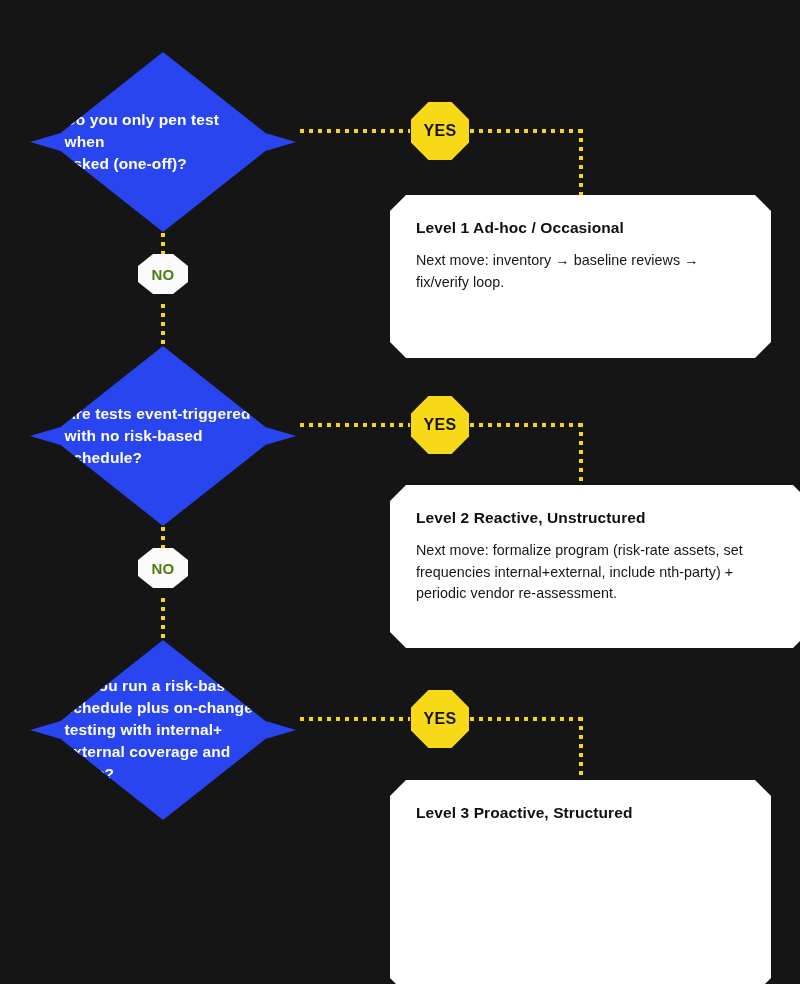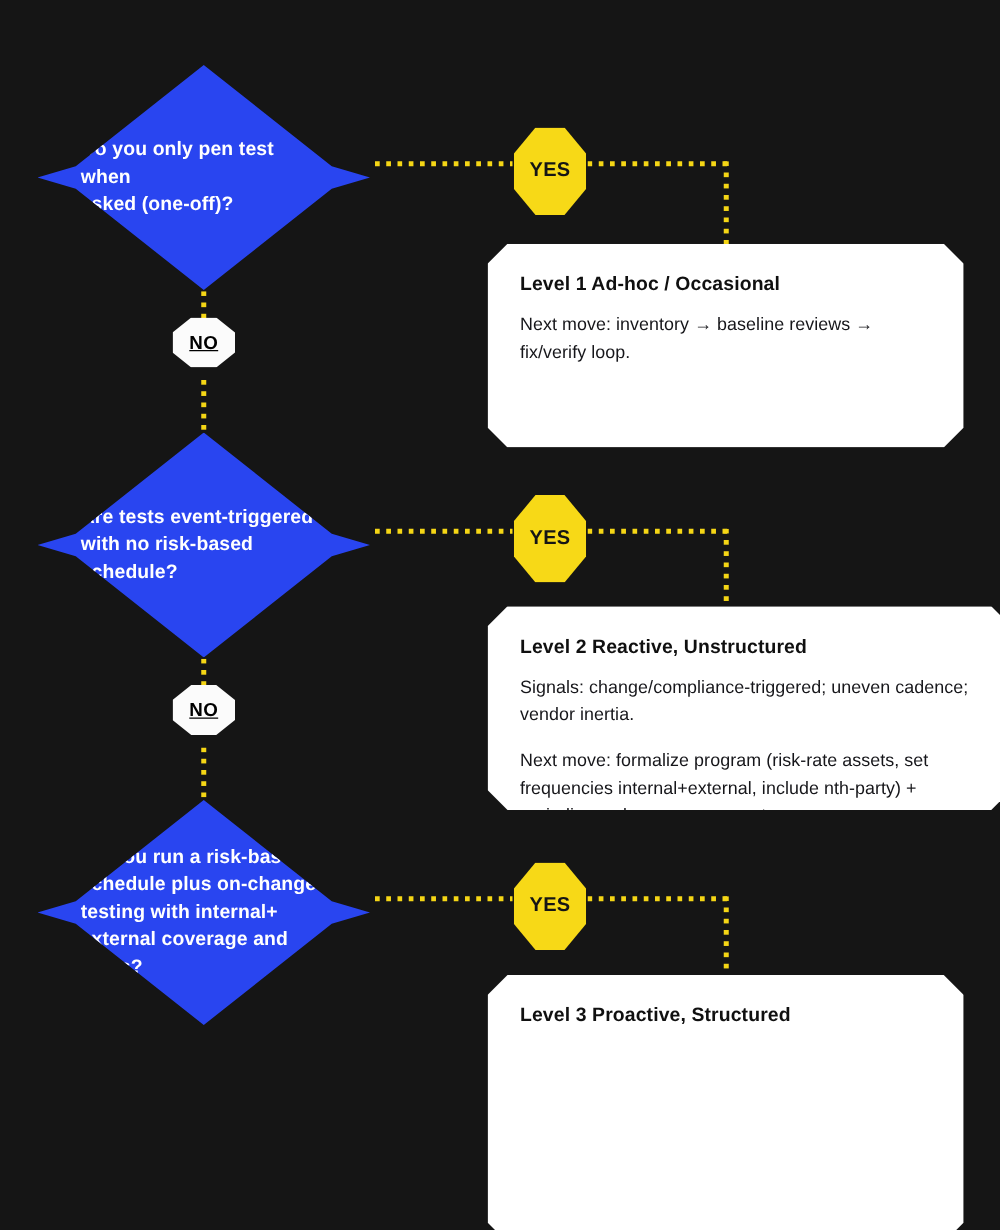--- a/index.html
+++ b/index.html
@@ -50,30 +50,29 @@
     justify-content: center;
     -webkit-clip-path: polygon(30% 0%, 70% 0%, 100% 30%, 100% 70%, 70% 100%, 30% 100%, 0% 70%, 0% 30%);
     clip-path: polygon(30% 0%, 70% 0%, 100% 30%, 100% 70%, 70% 100%, 30% 100%, 0% 70%, 0% 30%);
     font-weight: 700;
     letter-spacing: 0.3px;
   }
   .badge-yes {
     background: #f7d917;
     color: #151515;
     width: 58px;
-    height: 70px;
+    height: 58px;
     font-size: 16px;
   }
   .badge-no {
     background: #fbfbfb;
-    color: #000000;
+    color: #4d7c0f;
     width: 50px;
     height: 40px;
     font-size: 15px;
-    text-decoration: underline;
   }
 
   
   .dots-h {
     position: absolute;
     height: 4px;
     background-image: linear-gradient(to right, #f5d615 0 4px, rgba(0,0,0,0) 4px 9px);
     background-size: 9px 4px;
     background-repeat: repeat-x;
   }
@@ -150,21 +149,20 @@
 
   <div class="badge badge-yes" style="left:411px; top:396px;">
     <span>YES</span>
   </div>
 
   <div class="dots-h" style="left:470px; top:423px; width:113px;"></div>
   <div class="dots-v" style="left:579px; top:423px; height:62px;"></div>
 
   <div class="card" style="left:390px; top:485px; width:419px; height:163px;">
     <p class="card-title">Level 2 Reactive, Unstructured</p>
-    <p class="card-para">Signals: change/compliance-triggered; uneven cadence; vendor inertia.</p>
     <p class="card-para">Next move: formalize program (risk-rate assets, set frequencies internal+external, include nth-party) + periodic vendor re-assessment.</p>
   </div>
 
   <div class="dots-v" style="left:161px; top:527px; height:22px;"></div>
   <div class="badge badge-no" style="left:138px; top:548px;">
     <span>NO</span>
   </div>
   <div class="dots-v" style="left:161px; top:598px; height:40px;"></div>
 
   <div class="decision" style="left:30px; top:640px; width:266px; height:180px;">

